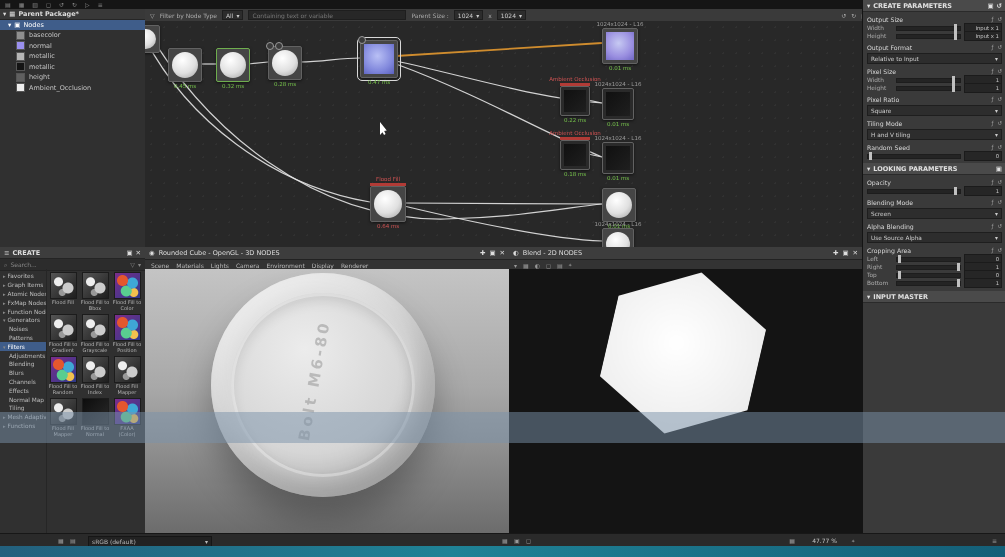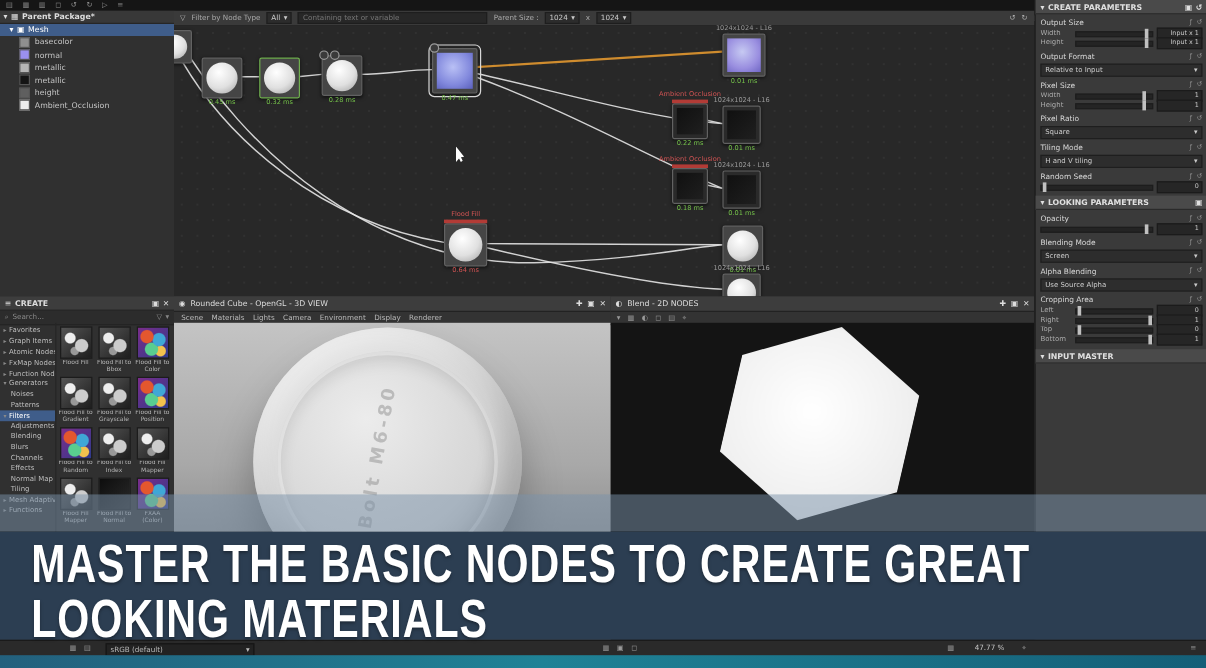--- a/index.html
+++ b/index.html
@@ -126,21 +126,21 @@
 
   <div class="explorer ab">
     <div class="exp-h">
       <span>▾</span>
       <span>▦</span>
       <b>Parent Package*</b>
     </div>
     <div class="exp-bolt">
       <span>▾</span>
       <span>▣</span>
-      <span>Mesh</span>
+      <span>Nodes</span>
     </div>
     <div class="erow">
       <span class="esw" style="background: rgb(143, 143, 143);"></span>
       <span>basecolor</span>
     </div>
     <div class="erow">
       <span class="esw" style="background: rgb(154, 144, 238);"></span>
       <span>normal</span>
     </div>
     <div class="erow">
@@ -380,21 +380,21 @@
       <div class="gitem">
           <div class="thumb t-c"></div>
           <div class="gcap">FXAA (Color)</div>
         </div>
     </div>
   </div>
 
   <div class="v3d ab">
     <div class="vh">
       <span>◉</span>
-      <span>Rounded Cube - OpenGL - 3D VIEW</span>
+      <span>Rounded Cube - OpenGL - 3D NODES</span>
       <span class="sp"></span>
       <span>✚</span>
       <span>▣</span>
       <span>✕</span>
     </div>
     <div class="v3dmenu">
       <span>Scene</span>
       <span>Materials</span>
       <span>Lights</span>
       <span>Camera</span>
@@ -623,20 +623,16 @@
     <span class="ab" style="left:526px;top:3px">◻</span>
     <span class="ab" style="right:210px;top:3px">▦</span>
     <span class="ab" style="right:168px;top:3px;color:#c5c5c5">47.77 %</span>
     <span class="ab" style="right:150px;top:3px">⌖</span>
     <span class="ab" style="right:8px;top:3px">≡</span>
   </div>
 
   <div class="tealstrip ab"></div>
 
   <div class="band ab"></div>
-  <div class="banner ab">
-    <div class="bl bl1">MASTER THE BASIC NODES TO CREATE GREAT</div>
-    <div class="bl bl2">LOOKING MATERIALS</div>
-  </div>
 
   <div class="cursor ab"></div>
 
 </div>
 
 </body></html>

